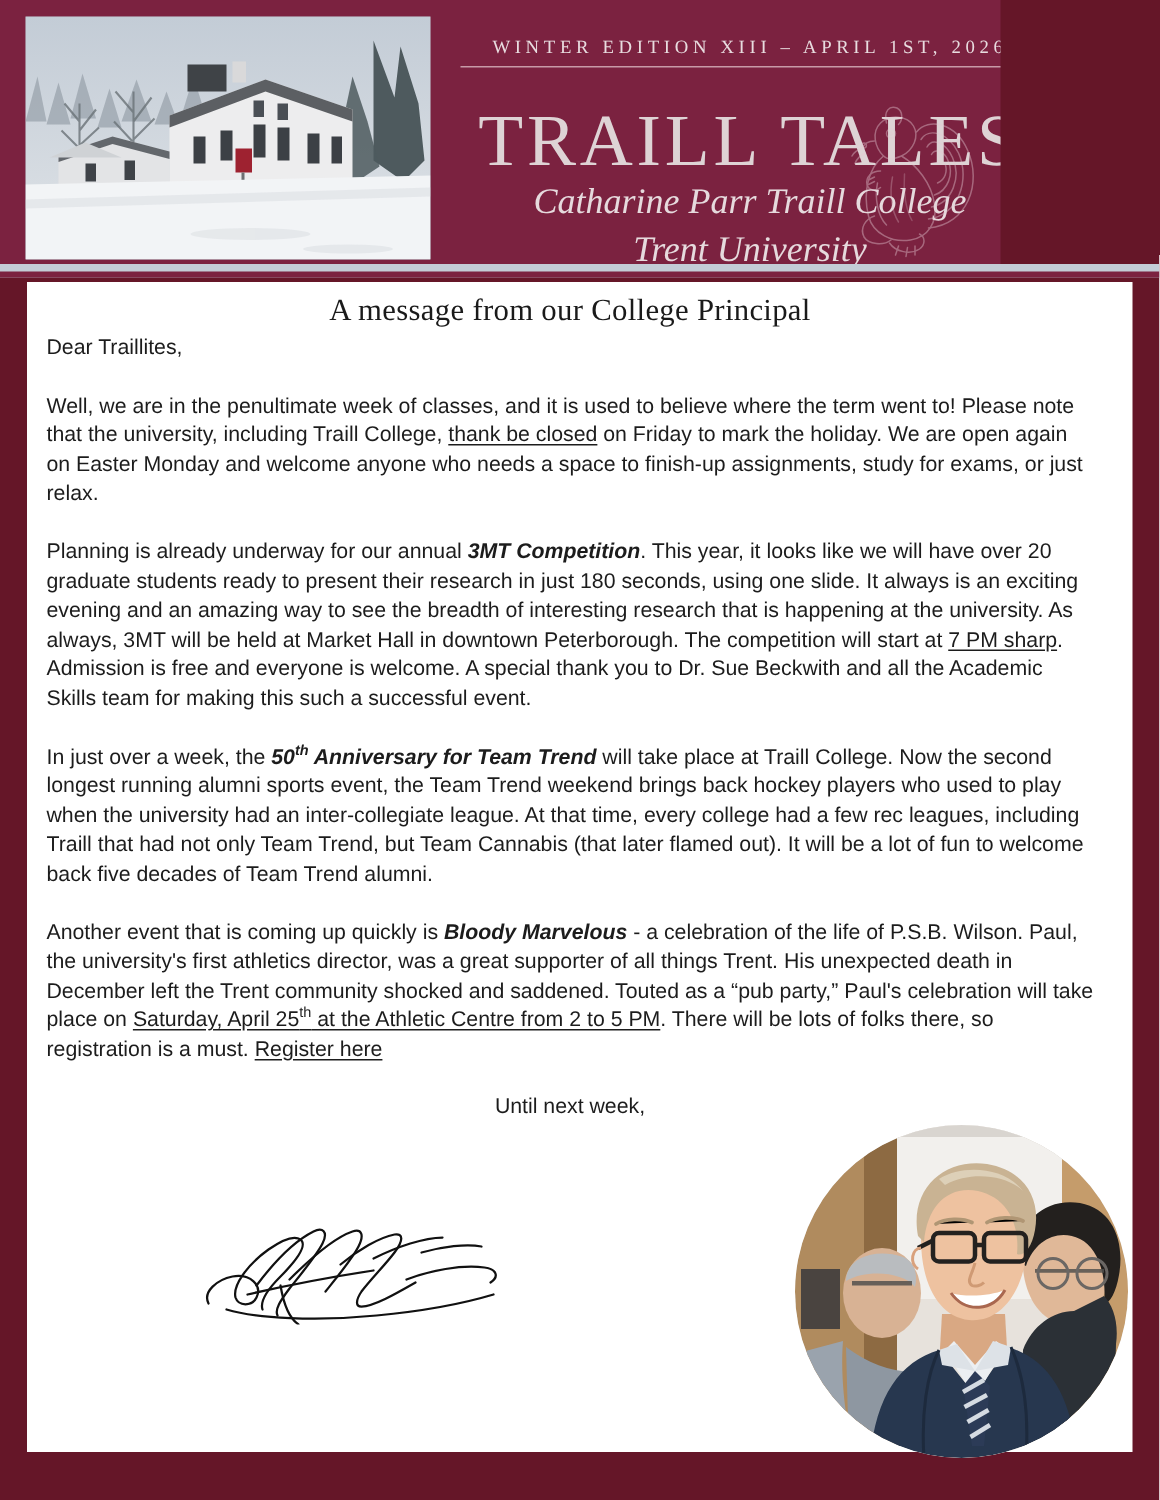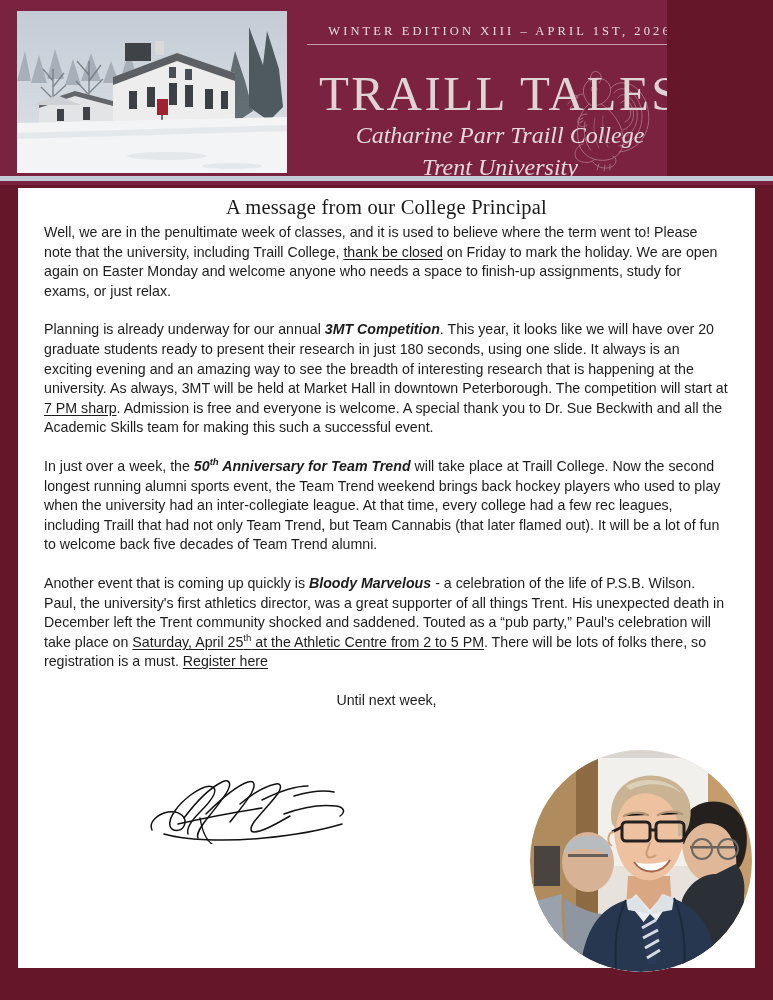--- a/index.html
+++ b/index.html
@@ -107,21 +107,21 @@
 
   
   .sheet {
     position: absolute;
     left: 18px;
     top: 188px;
     width: 737px;
     height: 780px;
     background: #ffffff;
     box-sizing: border-box;
-    padding: 8px 26px 0 26px;
+    padding: 8px 26px 0 13px;
     overflow: hidden;
   }
   .sheet-title {
     font-family: "Liberation Serif", serif;
     font-size: 20.5px;
     color: #1a1a1a;
     text-align: center;
     margin: 0 0 4px 0;
     font-weight: normal;
     letter-spacing: 0.2px;
@@ -299,20 +299,21 @@
     </div>
   </div>
 
   <div class="divider-band"></div>
 
   <div class="sheet">
     <h1 class="sheet-title">A message from our College Principal</h1>
 
     <div class="body-text">
 
+      <p>Dear Traillites,</p>
 
       <p>
         <span>Well, we are in the penultimate week of classes, and it is used to believe where the term went to! Please note that the university, including Traill College, </span><u class="plain">thank be closed</u><span> on Friday to mark the holiday. We are open again on Easter Monday and welcome anyone who needs a space to finish-up assignments, study for exams, or just relax.</span>
       </p>
 
       <p>
         <span>Planning is already underway for our annual </span><b class="bi">3MT Competition</b><span>. This year, it looks like we will have over 20 graduate students ready to present their research in just 180 seconds, using one slide. It always is an exciting evening and an amazing way to see the breadth of interesting research that is happening at the university. As always, 3MT will be held at Market Hall in downtown Peterborough. The competition will start at </span><u class="plain">7 PM sharp</u><span>. Admission is free and everyone is welcome. A special thank you to </span><b class="strong">Dr. Sue Beckwith</b><span> and all the Academic Skills team for making this such a successful event.</span>
       </p>
 
       <p>

